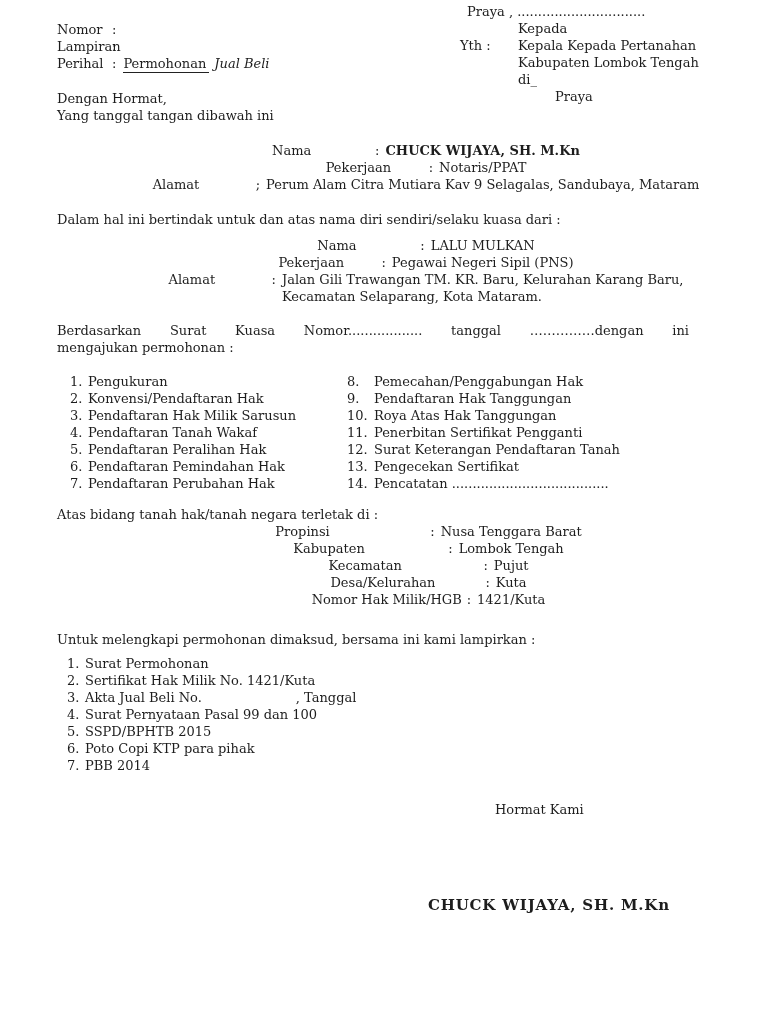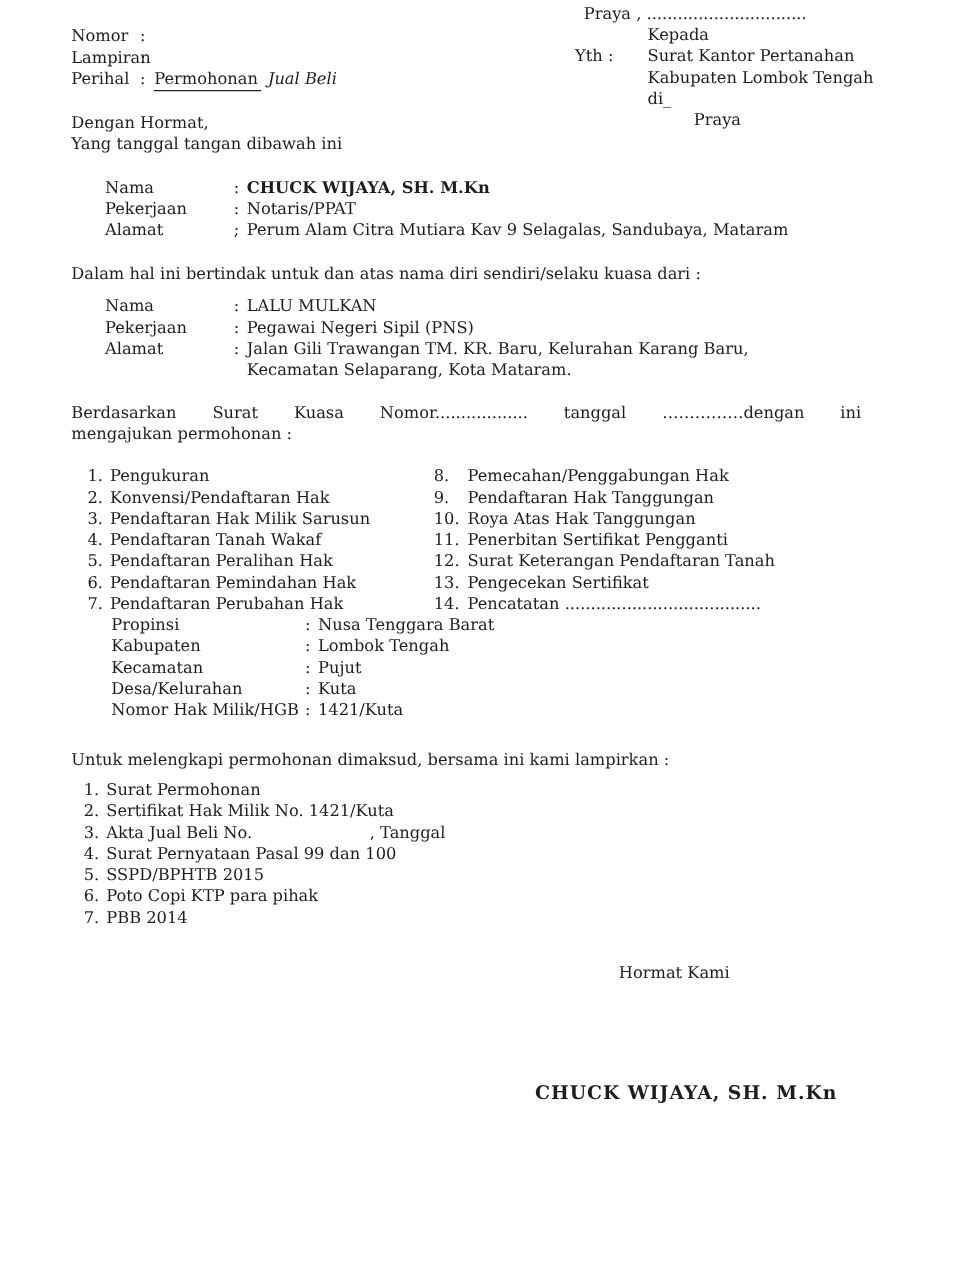--- a/index.html
+++ b/index.html
@@ -25,21 +25,21 @@
   .salutation{margin-top:17px;}
   .hdr-right{position:absolute;left:460px;top:3px;}
   .r-date{margin-left:7px;white-space:nowrap;}
   .r-ind{margin-left:58px;white-space:nowrap;}
   .r-yth{display:flex;white-space:nowrap;}
   .r-yth-label{flex:none;width:58px;}
   .r-city{margin-left:95px;}
   
   .sec-applicant{margin:11px 0 0 84px;}
   .sec-principal{margin:9px 0 0 84px;}
-  .row{display:flex;}
+  .row{display:flex;justify-content:center;}
   .lbl{flex:none;width:103px;}
   .sep{flex:none;margin-right:6px;}
   .val{white-space:nowrap;}
   .bold{font-weight:bold;}
   .acting{margin:18px 0 0 57px;}
   
   .basis{margin:17px 79px 0 57px;}
   .basis-l1{text-align:justify;text-align-last:justify;}
   
   .req{display:flex;margin:17px 0 0 70px;}
@@ -84,21 +84,21 @@
       </div>
       <div class="salutation">Dengan Hormat,</div>
       <div>Yang tanggal tangan dibawah ini</div>
     </div>
 
     <div class="hdr-right">
       <div class="r-date">Praya , ...............................</div>
       <div class="r-ind">Kepada</div>
       <div class="r-yth">
         <span class="r-yth-label">Yth :</span>
-        <span>Surat Kantor Pertanahan</span>
+        <span>Kepala Kepada Pertanahan</span>
       </div>
       <div class="r-ind">Kabupaten Lombok Tengah</div>
       <div class="r-ind">di_</div>
       <div class="r-ind r-city">Praya</div>
     </div>
   </div>
 
   <div class="sec-applicant">
     <div class="row">
       <span class="lbl">Nama</span>
@@ -201,20 +201,21 @@
           <span class="req-num2">13.</span>
           <span>Pengecekan Sertifikat</span>
         </div>
       <div class="req-item">
           <span class="req-num2">14.</span>
           <span>Pencatatan ......................................</span>
         </div>
     </div>
   </div>
 
+  <div class="land-intro">Atas bidang tanah hak/tanah negara terletak di :</div>
   <div class="land-rows">
     <div class="row">
       <span class="lbl land-lbl">Propinsi</span>
       <span class="sep">:</span>
       <span class="val">Nusa Tenggara Barat</span>
     </div>
     <div class="row">
       <span class="lbl land-lbl">Kabupaten</span>
       <span class="sep">:</span>
       <span class="val">Lombok Tengah</span>

